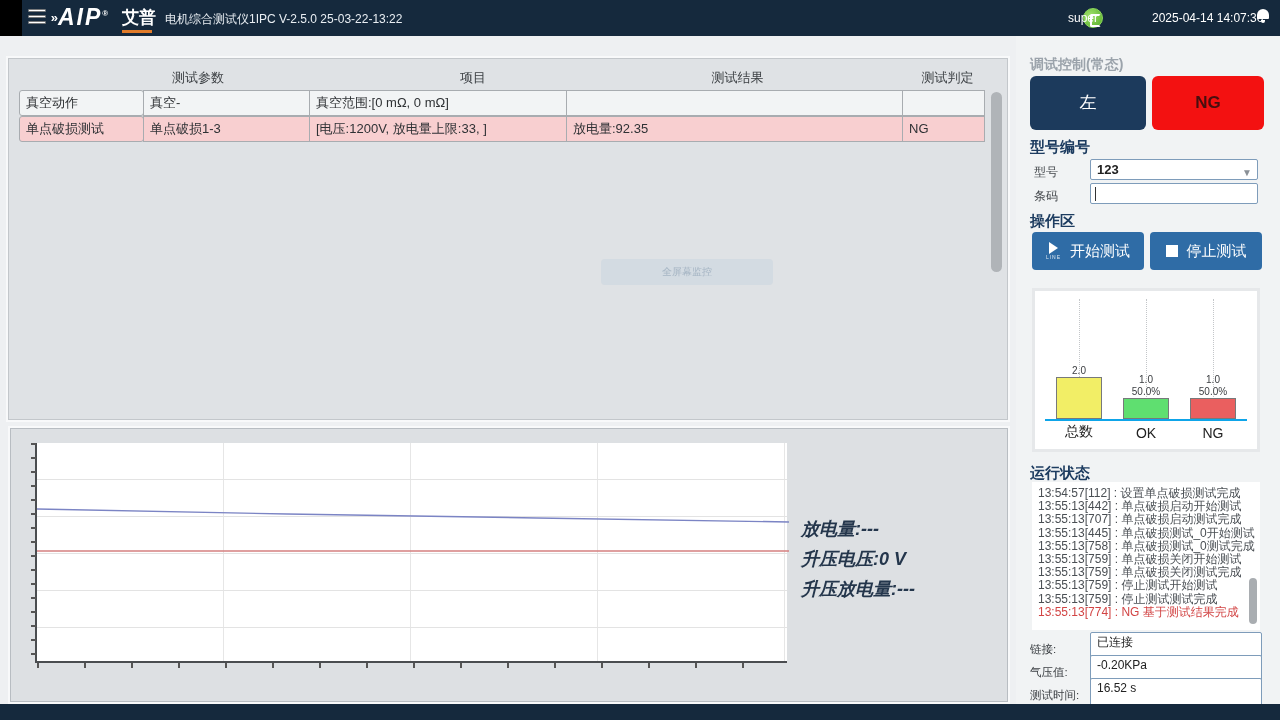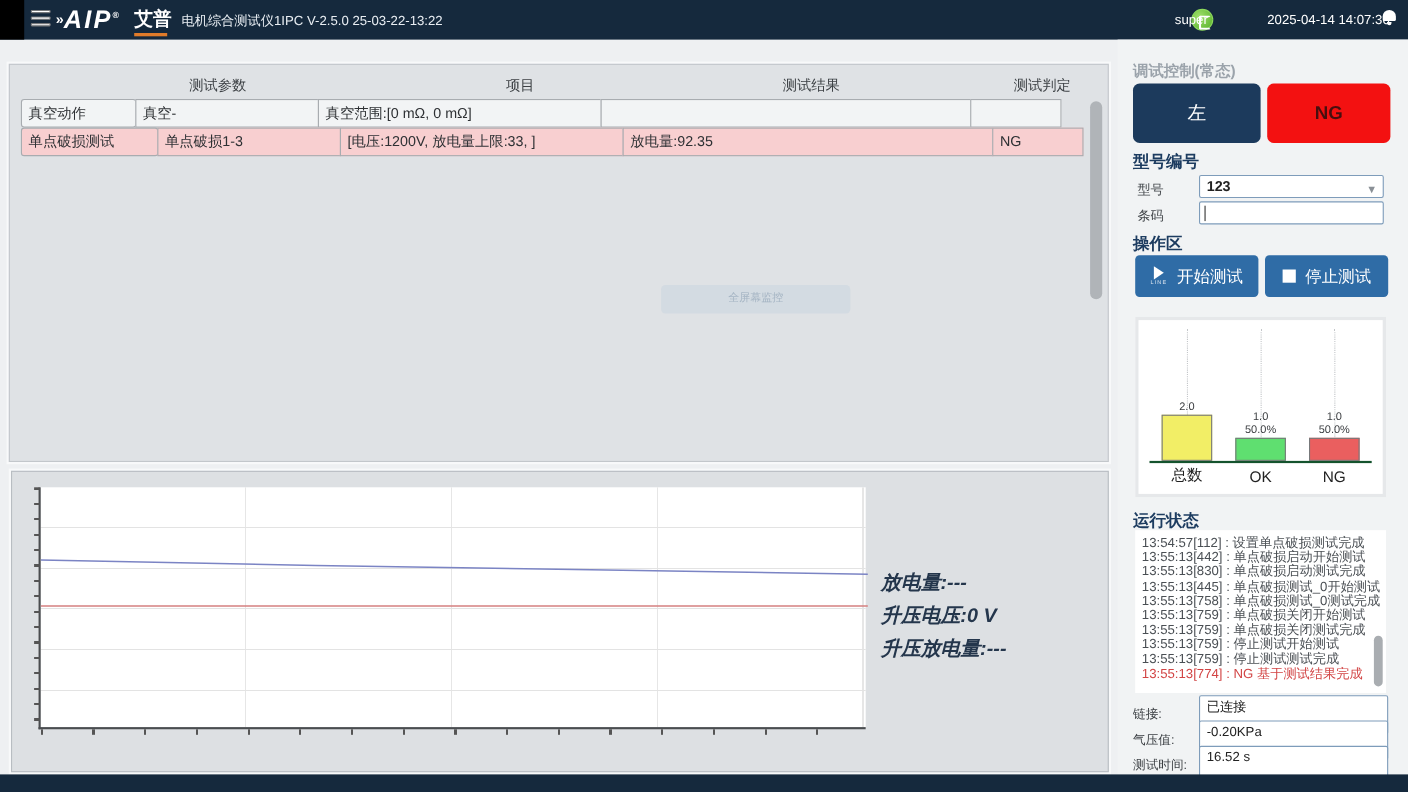--- a/index.html
+++ b/index.html
@@ -80,21 +80,21 @@
         border-radius:4px; color:#fff; font-size:15px; display:flex; align-items:center; justify-content:center; gap:9px; cursor:pointer; }
   .btn-start { left:16px; } .btn-stop { left:134px; }
   .play-wrap { display:flex; flex-direction:column; align-items:center; }
   .play-tri { width:0; height:0; border-left:9px solid #fff; border-top:6px solid transparent; border-bottom:6px solid transparent; }
   .icon-cap { font-size:5px; color:#dce6f0; letter-spacing:1px; }
   .stop-sq { width:12px; height:12px; background:#fff; }
 
   
   .stats-card { position:absolute; left:16px; top:252px; width:228px; height:164px; background:#fff;
                 border:3px solid #e6e8ea; }
-  .bars-row { position:absolute; left:10px; top:8px; width:202px; height:122px; border-bottom:2px solid #14532d;
+  .bars-row { position:absolute; left:10px; top:8px; width:202px; height:122px; border-bottom:2px solid #0ea5e9;
               display:flex; justify-content:space-between; padding:0 6px; }
   .bar-col { position:relative; width:56px; height:100%; display:flex; flex-direction:column;
              justify-content:flex-end; align-items:center; }
   .bar-col::before { content:""; position:absolute; left:50%; top:0; bottom:0; border-left:1px dotted #c3c6c9; }
   .bar-val { font-size:10px; color:#3a3d40; line-height:12px; z-index:1; }
   .bar { width:46px; border:1px solid #77797b; z-index:1; }
   .bar-label { position:absolute; bottom:-22px; font-size:14px; color:#222; z-index:1; }
 
   
   .log-box { position:absolute; left:16px; top:446px; width:228px; height:148px; background:#fff;
@@ -137,21 +137,21 @@
 
 <div class="table-panel">
   <div class="thead">
     <div class="hc" style="width:358px">测试参数</div>
     <div class="hc" style="width:192px">项目</div>
     <div class="hc" style="width:337px">测试结果</div>
     <div class="hc" style="width:83px">测试判定</div>
   </div>
 
   <div class="trow row-normal" style="top:31px">
-    <div class="tc" style="width:105px">真空动作</div>
+    <div class="tc" style="width:125px">真空动作</div>
     <div class="tc" style="width:167px">真空-</div>
     <div class="tc" style="width:258px">真空范围:[0 mΩ, 0 mΩ]</div>
     <div class="tc" style="width:337px"></div>
     <div class="tc" style="width:83px"></div>
   </div>
 
   <div class="trow row-ng" style="top:57px">
     <div class="tc" style="width:125px">单点破损测试</div>
     <div class="tc" style="width:167px">单点破损1-3</div>
     <div class="tc" style="width:258px">[电压:1200V, 放电量上限:33, ]</div>
@@ -238,21 +238,21 @@
 
   <div class="sec-header sh-status">运行状态</div>
   <div class="log-box">
 
     <div class="log-thumb"></div>
 
       <div class="log-line">13:54:57[112] : 设置单点破损测试完成</div>
 
       <div class="log-line">13:55:13[442] : 单点破损启动开始测试</div>
 
-      <div class="log-line">13:55:13[830] : 单点破损启动测试完成</div>
+      <div class="log-line">13:55:13[707] : 单点破损启动测试完成</div>
 
       <div class="log-line">13:55:13[445] : 单点破损测试_0开始测试</div>
 
       <div class="log-line">13:55:13[758] : 单点破损测试_0测试完成</div>
 
       <div class="log-line">13:55:13[759] : 单点破损关闭开始测试</div>
 
       <div class="log-line">13:55:13[759] : 单点破损关闭测试完成</div>
 
       <div class="log-line">13:55:13[759] : 停止测试开始测试</div>

